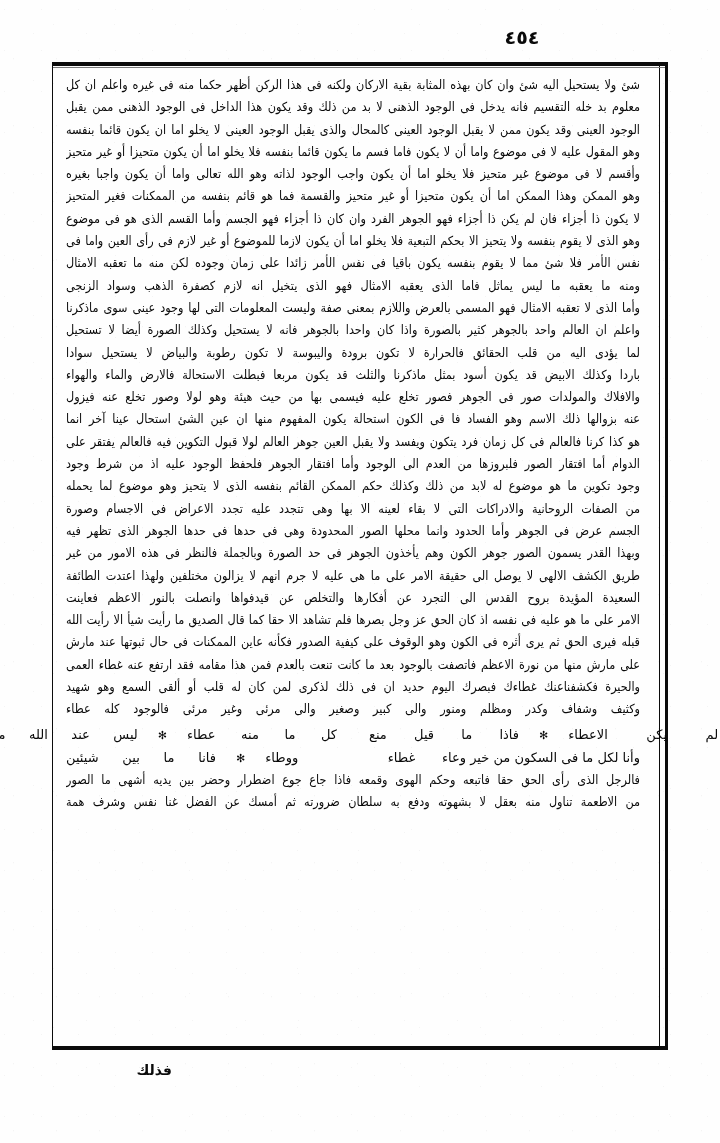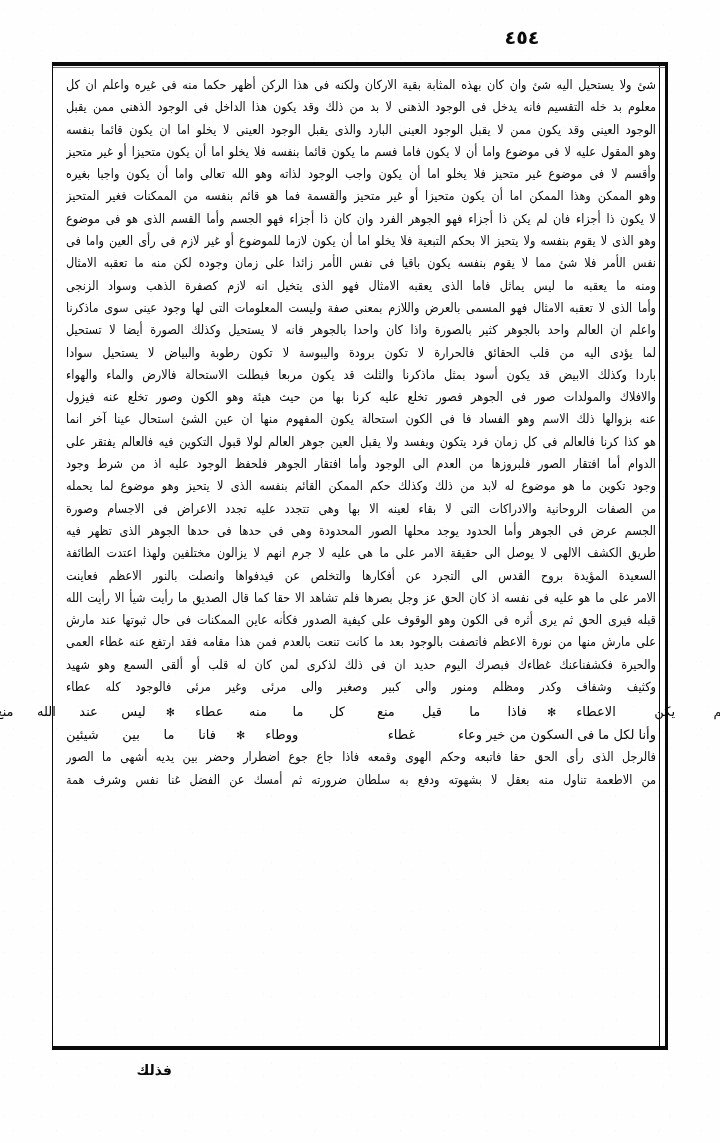--- a/index.html
+++ b/index.html
@@ -74,21 +74,21 @@
   }
 
   
   .textblock {
     position: absolute;
     top: 68px;
     left: 58px;
     width: 600px;
     height: 972px;
     box-sizing: border-box;
-    padding: 6px 2px 4px 8px;
+    padding: 6px 18px 4px 8px;
     direction: rtl;
     text-align: justify;
     text-align-last: justify;
   }
   .line {
     display: block;
     font-family: "DejaVu Sans", sans-serif;
     font-size: 12.5px;
     line-height: 22.3px;
     height: 22.3px;
@@ -169,39 +169,40 @@
     <span class="folio-inner">٤٥٤</span>
   </div>
 
   <div class="frame"></div>
 
   <div class="textblock">
 
     <div>
       <span class="line">شئ ولا يستحيل اليه شئ وان كان بهذه المثابة بقية الاركان ولكنه فى هذا الركن أظهر حكما منه فى غيره واعلم ان كل</span>
       <span class="line">معلوم بد خله التقسيم فانه يدخل فى الوجود الذهنى لا بد من ذلك وقد يكون هذا الداخل فى الوجود الذهنى ممن يقبل</span>
-      <span class="line">الوجود العينى وقد يكون ممن لا يقبل الوجود العينى البارد والذى يقبل الوجود العينى لا يخلو اما ان يكون قائما بنفسه</span>
+      <span class="line">الوجود العينى وقد يكون ممن لا يقبل الوجود العينى كالمحال والذى يقبل الوجود العينى لا يخلو اما ان يكون قائما بنفسه</span>
       <span class="line">وهو المقول عليه لا فى موضوع واما أن لا يكون فاما فسم ما يكون قائما بنفسه فلا يخلو اما أن يكون متحيزا أو غير متحيز</span>
       <span class="line">وأقسم لا فى موضوع غير متحيز فلا يخلو اما أن يكون واجب الوجود لذاته وهو الله تعالى واما أن يكون واجبا بغيره</span>
       <span class="line">وهو الممكن وهذا الممكن اما أن يكون متحيزا أو غير متحيز والقسمة فما هو قائم بنفسه من الممكنات فغير المتحيز</span>
       <span class="line">لا يكون ذا أجزاء فان لم يكن ذا أجزاء فهو الجوهر الفرد وان كان ذا أجزاء فهو الجسم وأما القسم الذى هو فى موضوع</span>
       <span class="line">وهو الذى لا يقوم بنفسه ولا يتحيز الا بحكم التبعية فلا يخلو اما أن يكون لازما للموضوع أو غير لازم فى رأى العين واما فى</span>
       <span class="line">نفس الأمر فلا شئ مما لا يقوم بنفسه يكون باقيا فى نفس الأمر زائدا على زمان وجوده لكن منه ما تعقبه الامثال</span>
       <span class="line">ومنه ما يعقبه ما ليس يماثل فاما الذى يعقبه الامثال فهو الذى يتخيل انه لازم كصفرة الذهب وسواد الزنجى</span>
       <span class="line">وأما الذى لا تعقبه الامثال فهو المسمى بالعرض واللازم بمعنى صفة وليست المعلومات التى لها وجود عينى سوى ماذكرنا</span>
       <span class="line">واعلم ان العالم واحد بالجوهر كثير بالصورة واذا كان واحدا بالجوهر فانه لا يستحيل وكذلك الصورة أيضا لا تستحيل</span>
       <span class="line">لما يؤدى اليه من قلب الحقائق فالحرارة لا تكون برودة واليبوسة لا تكون رطوبة والبياض لا يستحيل سوادا</span>
       <span class="line">باردا وكذلك الابيض قد يكون أسود بمثل ماذكرنا والثلث قد يكون مربعا فبطلت الاستحالة فالارض والماء والهواء</span>
-      <span class="line">والافلاك والمولدات صور فى الجوهر فصور تخلع عليه كرنا بها من حيث هيئة وهو الكون وصور تخلع عنه فيزول</span>
+      <span class="line">والافلاك والمولدات صور فى الجوهر فصور تخلع عليه فيسمى بها من حيث هيئة وهو لولا وصور تخلع عنه فيزول</span>
       <span class="line">عنه بزوالها ذلك الاسم وهو الفساد فا فى الكون استحالة يكون المفهوم منها ان عين الشئ استحال عينا آخر انما</span>
       <span class="line">هو كذا كرنا فالعالم فى كل زمان فرد يتكون ويفسد ولا يقبل العين جوهر العالم لولا قبول التكوين فيه فالعالم يفتقر على</span>
       <span class="line">الدوام أما افتقار الصور فلبروزها من العدم الى الوجود وأما افتقار الجوهر فلحفظ الوجود عليه اذ من شرط وجود</span>
       <span class="line">وجود تكوين ما هو موضوع له لابد من ذلك وكذلك حكم الممكن القائم بنفسه الذى لا يتحيز وهو موضوع لما يحمله</span>
       <span class="line">من الصفات الروحانية والادراكات التى لا بقاء لعينه الا بها وهى تتجدد عليه تجدد الاعراض فى الاجسام وصورة</span>
-      <span class="line">الجسم عرض فى الجوهر وأما الحدود يوجد محلها الصور المحدودة وهى فى حدها فى حدها الجوهر الذى تظهر فيه</span>
+      <span class="line">الجسم عرض فى الجوهر وأما الحدود وانما محلها الصور المحدودة وهى فى حدها فى حدها الجوهر الذى تظهر فيه</span>
+      <span class="line">وبهذا القدر يسمون الصور جوهر الكون وهم يأخذون الجوهر فى حد الصورة وبالجملة فالنظر فى هذه الامور من غير</span>
       <span class="line">طريق الكشف الالهى لا يوصل الى حقيقة الامر على ما هى عليه لا جرم انهم لا يزالون مختلفين ولهذا اعتدت الطائفة</span>
       <span class="line">السعيدة المؤيدة بروح القدس الى التجرد عن أفكارها والتخلص عن قيدفواها وانصلت بالنور الاعظم فعاينت</span>
       <span class="line">الامر على ما هو عليه فى نفسه اذ كان الحق عز وجل بصرها فلم تشاهد الا حقا كما قال الصديق ما رأيت شيأ الا رأيت الله</span>
       <span class="line">قبله فيرى الحق ثم يرى أثره فى الكون وهو الوقوف على كيفية الصدور فكأنه عاين الممكنات فى حال ثبوتها عند مارش</span>
       <span class="line">على مارش منها من نورة الاعظم فاتصفت بالوجود بعد ما كانت تنعت بالعدم فمن هذا مقامه فقد ارتفع عنه غطاء العمى</span>
       <span class="line">والحيرة فكشفناعنك غطاءك فبصرك اليوم حديد ان فى ذلك لذكرى لمن كان له قلب أو ألقى السمع وهو شهيد</span>
       <span class="line">وكثيف وشفاف وكدر ومظلم ومنور والى كبير وصغير والى مرئى وغير مرئى فالوجود كله عطاء</span>
     </div>
 
     <div class="verse-block">

